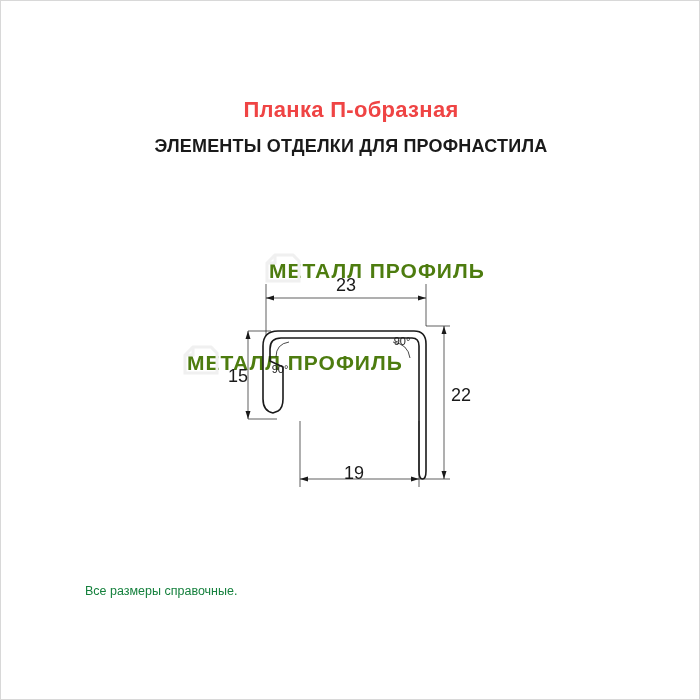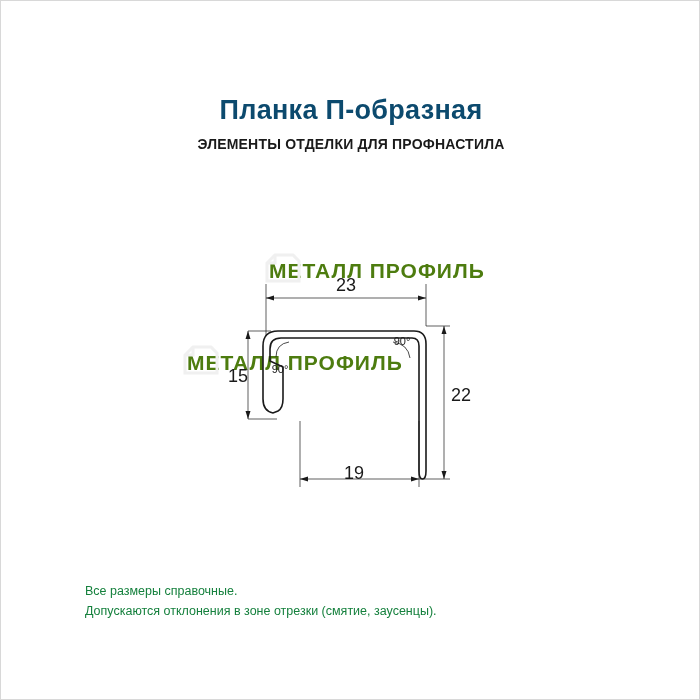--- a/index.html
+++ b/index.html
@@ -20,29 +20,29 @@
     overflow: hidden;
   }
   .title-block {
     position: absolute;
     top: 92px;
     left: 0;
     width: 700px;
     text-align: center;
   }
   .title-line {
-    font-size: 27px;
+    font-size: 22px;
     font-weight: bold;
-    color: #0c4a6e;
+    color: #ef4444;
     letter-spacing: 0.3px;
     line-height: 34px;
   }
   .subtitle {
     margin-top: 9px;
-    font-size: 14px;
+    font-size: 18px;
     font-weight: bold;
     color: #1a1a1a;
     letter-spacing: 0.2px;
   }
   .footnotes {
     position: absolute;
     left: 84px;
     top: 580px;
     font-size: 12.5px;
     color: #15803d;
@@ -159,16 +159,15 @@
     <text x="345" y="290" text-anchor="middle" font-family="Liberation Sans, sans-serif" font-size="18" fill="#1a1a1a">23</text>
     <text x="237" y="381" text-anchor="middle" font-family="Liberation Sans, sans-serif" font-size="18" fill="#1a1a1a">15</text>
     <text x="450" y="400" text-anchor="start" font-family="Liberation Sans, sans-serif" font-size="18" fill="#1a1a1a">22</text>
     <text x="353" y="478" text-anchor="middle" font-family="Liberation Sans, sans-serif" font-size="18" fill="#1a1a1a">19</text>
     <text x="279" y="372" text-anchor="middle" font-family="Liberation Sans, sans-serif" font-size="11" fill="#1a1a1a">90°</text>
     <text x="401" y="344" text-anchor="middle" font-family="Liberation Sans, sans-serif" font-size="11" fill="#1a1a1a">90°</text>
   </svg>
 
   <div class="footnotes">
     <div>Все размеры справочные.</div>
-    <div>Допускаются отклонения в зоне отрезки (смятие, заусенцы).</div>
   </div>
 
 </div>
 
 </body></html>

